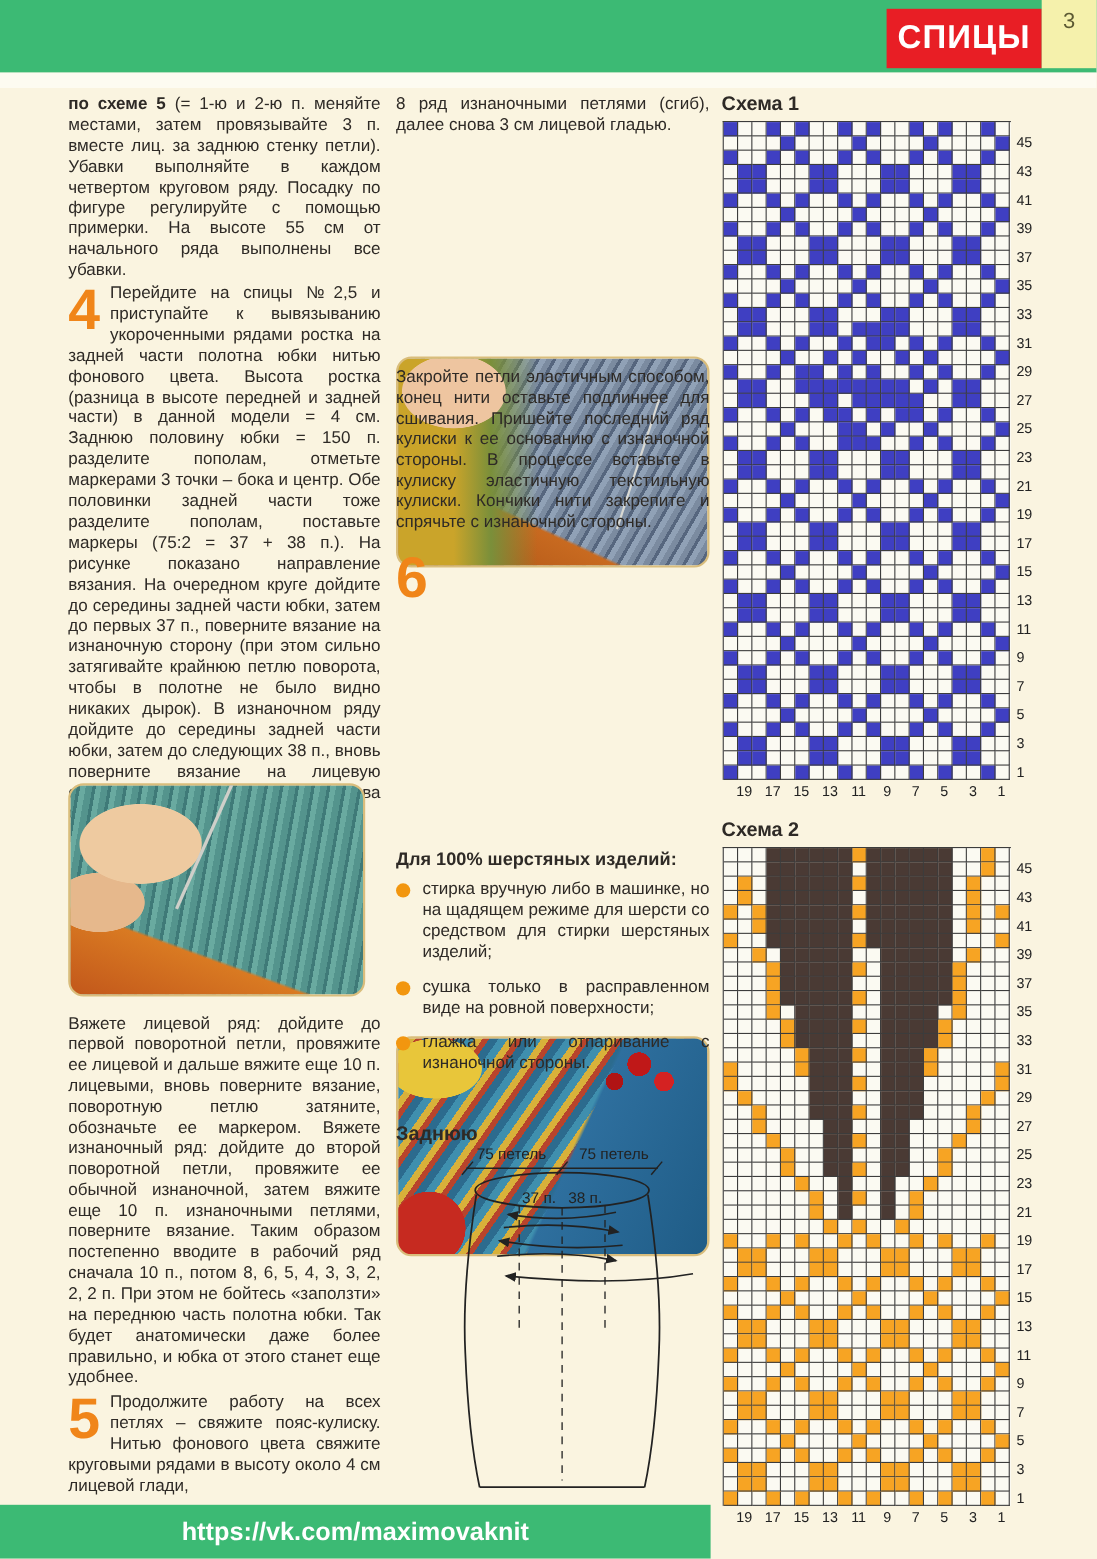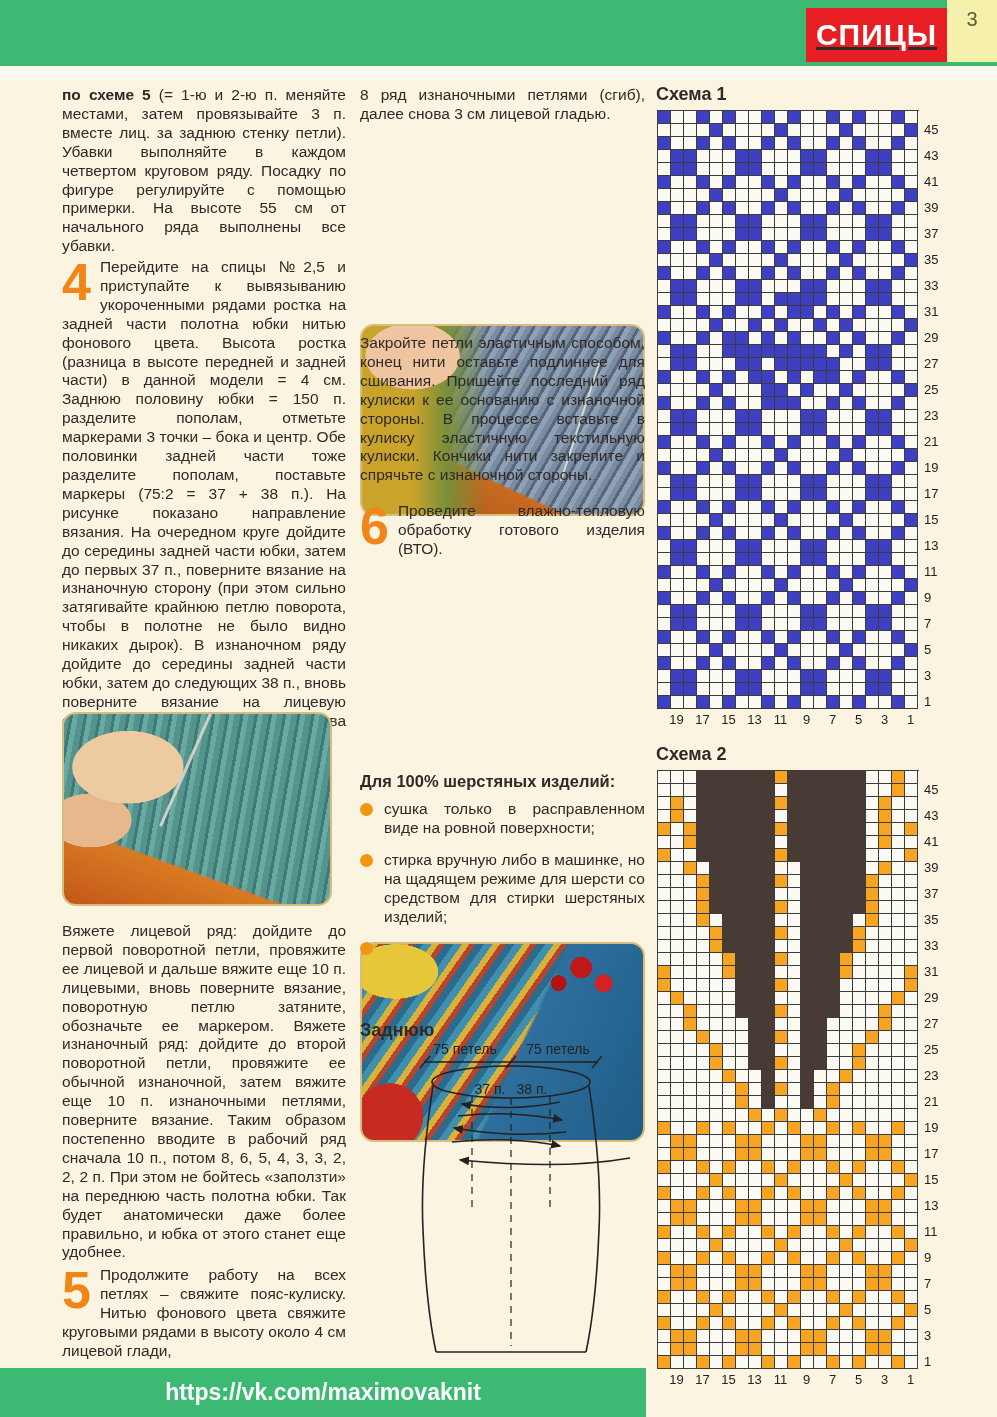--- a/index.html
+++ b/index.html
@@ -3,21 +3,21 @@
 <meta charset="utf-8">
 <style>
   html,body{margin:0;padding:0;}
   body{width:997px;height:1417px;position:relative;background:#faf4e0;
        font-family:"Liberation Sans", sans-serif;color:#2e2a26;overflow:hidden;}
 
   
   .topbar{position:absolute;left:0;top:0;width:997px;height:66px;background:#3cba74;}
   .whitestrip{position:absolute;left:0;top:66px;width:997px;height:14px;background:#fdfbf1;}
   .cat-box{position:absolute;left:806px;top:8px;width:141px;height:54px;background:#e81e25;
-           display:flex;align-items:center;justify-content:center;text-decoration:underline;}
+           display:flex;align-items:center;justify-content:center;}
   .cat-box span{color:#fff;font-weight:bold;font-size:30px;letter-spacing:1px;}
   .page-box{position:absolute;left:947px;top:0;width:50px;height:62px;background:#f5f1ac;
             text-align:center;padding-top:8px;box-sizing:border-box;font-size:20px;color:#5c5a33;}
 
   
   .abs{position:absolute;}
   .body-txt{font-size:15.5px;line-height:1.22;text-align:justify;}
   .lead{font-weight:bold;}
   .step-num{float:left;color:#f08519;font-weight:bold;font-size:52px;line-height:.82;
             margin:3px 9px 0 0;}
@@ -103,31 +103,30 @@
 <div class="abs body-txt" style="left:360px;top:86px;width:285px;">8 ряд изнаночными петлями (сгиб), далее снова 3 см лицевой гладью.</div>
 
 <div class="abs photo photo2" style="left:360px;top:130px;width:285px;height:192px;">
   <div class="needle"></div>
 </div>
 
 <div class="abs body-txt" style="left:360px;top:334px;width:285px;">Закройте петли эластичным способом, конец нити оставьте подлиннее для сшивания. Пришейте последний ряд кулиски к ее основанию с изнаночной стороны. В процессе вставьте в кулиску эластичную текстильную кулиски. Кончики нити закрепите и спрячьте с изнаночной стороны.</div>
 
 <div class="abs body-txt" style="left:360px;top:502px;width:285px;">
   <span class="step-num">6</span>
-  <span>Проведите влажно-тепловую обработку готового изделия (ВТО).</span>
 </div>
 
 <div class="abs photo photo3" style="left:360px;top:556px;width:285px;height:200px;"></div>
 
 <div class="abs care-head" style="left:360px;top:772px;width:285px;">Для 100% шерстяных изделий:</div>
 
 <ul class="abs bullets" style="left:360px;top:800px;width:285px;">
+  <li><span class="dot"></span><span>стирка вручную либо в машинке, но на щадящем режиме для шерсти со средством для стирки шерстяных изделий;</span></li>
   <li><span class="dot"></span><span>сушка только в расправленном виде на ровной поверхности;</span></li>
-  <li><span class="dot"></span><span>стирка вручную либо в машинке, но на щадящем режиме для шерсти со средством для стирки шерстяных изделий;</span></li>
-  <li><span class="dot"></span></li>
+  <li><span class="dot"></span><span>глажка или отпаривание с изнаночной стороны.</span></li>
 </ul>
 
 <div class="abs sec-title" style="left:360px;top:1020px;">Заднюю</div>
 
 <svg class="abs" style="left:392px;top:1040px;" width="240" height="325" viewBox="0 0 240 325">
   <defs>
     <marker id="arr" markerWidth="8" markerHeight="8" refX="6" refY="3" orient="auto">
       <path d="M0,0 L7,3 L0,6 z" fill="#222"></path>
     </marker>
   </defs>

